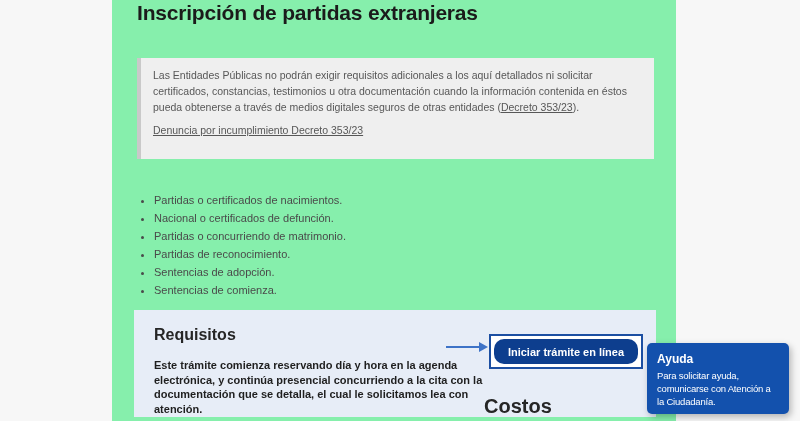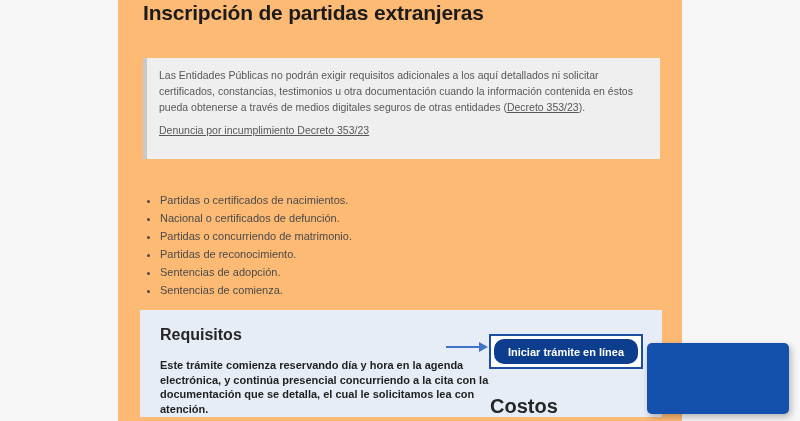--- a/index.html
+++ b/index.html
@@ -10,25 +10,25 @@
     position: relative;
     width: 800px;
     height: 421px;
     margin: 0 auto;
     background: #f7f7f7;
     overflow: hidden;
   }
 
   .content {
     position: absolute;
-    left: 118px;
+    left: 112px;
     top: 0;
     width: 564px;
     height: 421px;
-    background: #fdba74;
+    background: #86efac;
   }
 
   .page-title {
     position: absolute;
     left: 25px;
     top: 1px;
     font-size: 21px;
     font-weight: 700;
     letter-spacing: -0.2px;
     color: #1b1b1b;
@@ -211,15 +211,17 @@
   <svg class="cta-arrow" viewBox="0 0 44 14">
     <line x1="1" y1="7" x2="34" y2="7" stroke="#3e73c7" stroke-width="2.2"></line>
     <polygon points="34,2 43,7 34,12" fill="#3e73c7"></polygon>
   </svg>
 
   <div class="cta-ring">
     <button class="cta-button">Iniciar trámite en línea</button>
   </div>
 
   <div class="help-tooltip">
+    <div class="help-tooltip-title">Ayuda</div>
+    <div class="help-tooltip-body">Para solicitar ayuda, comunicarse con Atención a la Ciudadanía.</div>
   </div>
 
 </div>
 
 </body></html>

